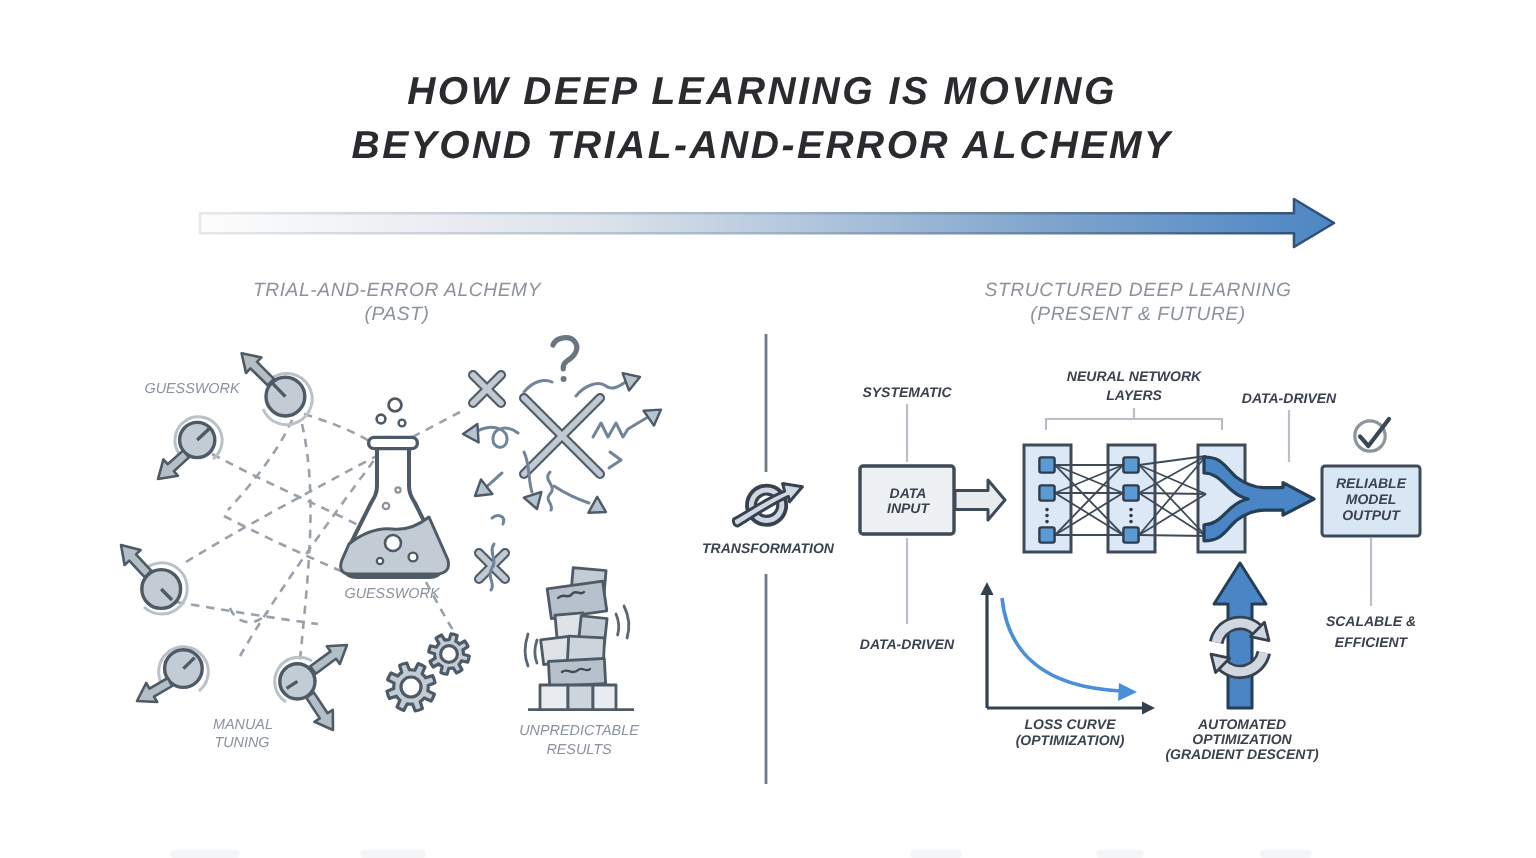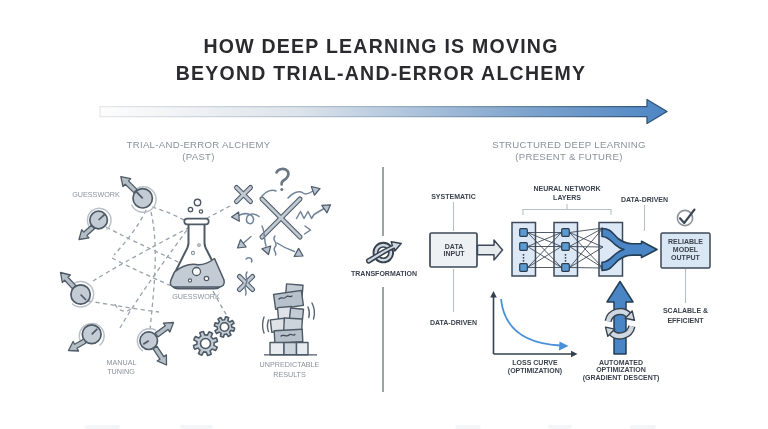--- a/index.html
+++ b/index.html
@@ -1,17 +1,17 @@
 <!DOCTYPE html>
 <html><head>
 <meta charset="utf-8">
 <style>
   html,body{margin:0;padding:0;background:#ffffff;}
   #page{position:relative;width:768px;height:429px;background:#ffffff;overflow:hidden;
-        font-family:"Liberation Sans",sans-serif;}
+        font-family:"Liberation Sans",sans-serif;font-style:italic;}
   .title{position:absolute;left:-3px;top:33px;width:768px;text-align:center;
          font-size:19.5px;line-height:27px;font-weight:bold;color:#2b2a2e;letter-spacing:1.25px;}
   svg text{font-family:"Liberation Sans",sans-serif;}
 </style>
 </head>
 <body>
 <div id="page">
   <div class="title">HOW DEEP LEARNING IS MOVING<br>BEYOND TRIAL-AND-ERROR ALCHEMY</div>
   <svg width="768" height="429" viewBox="0 0 768 429" style="position:absolute;left:0;top:0;">
     <defs>

